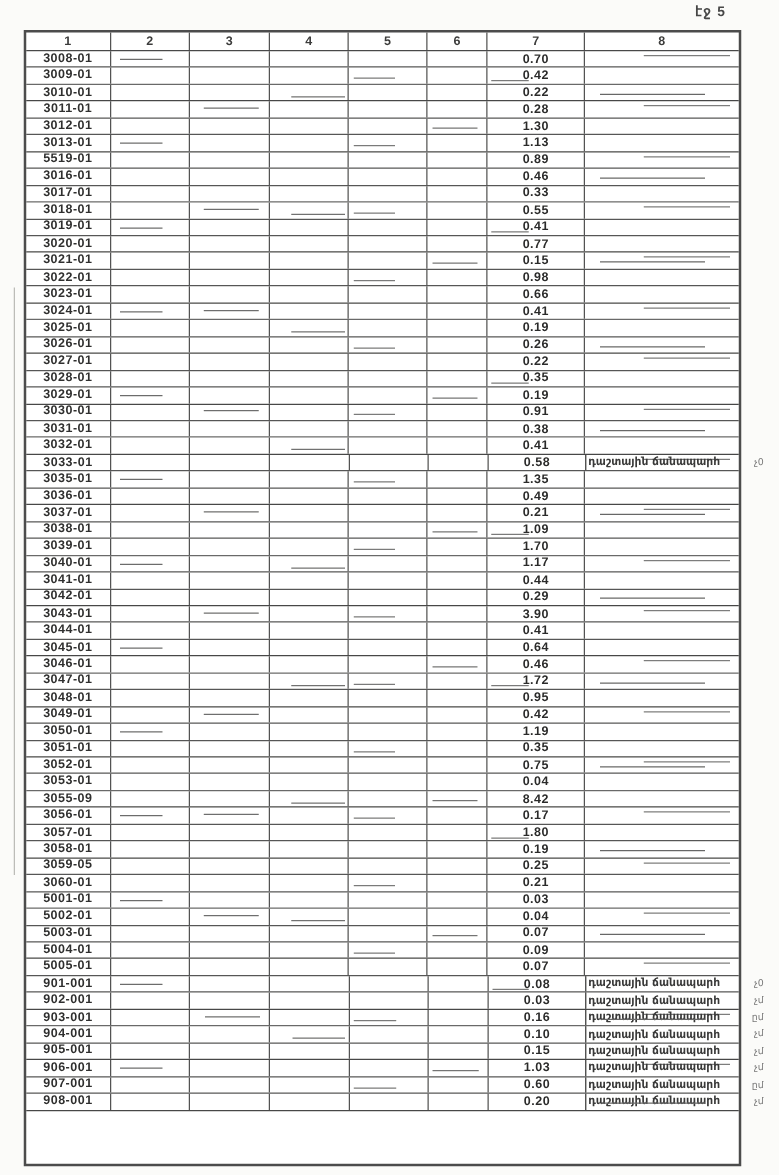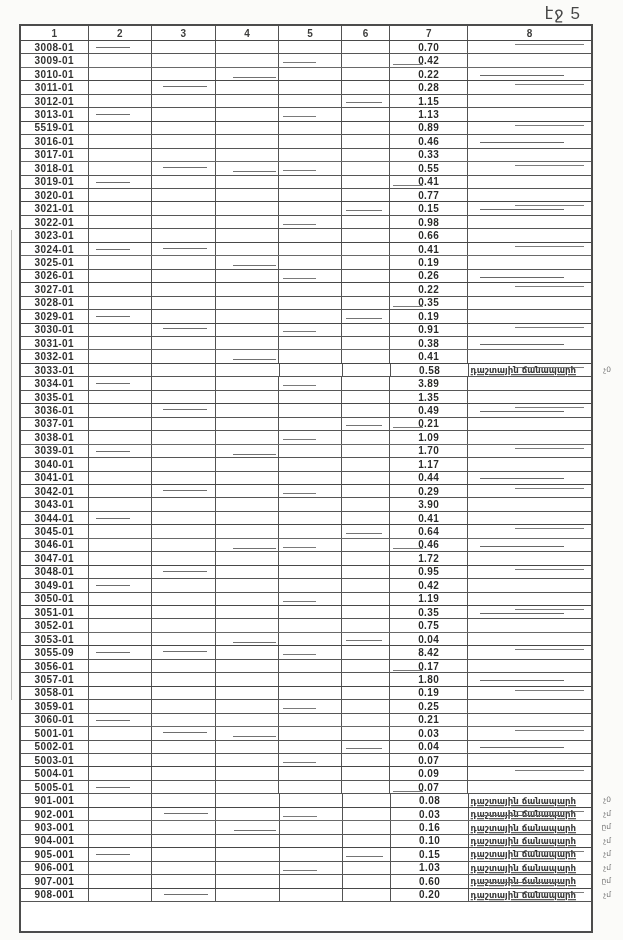--- a/index.html
+++ b/index.html
@@ -8,21 +8,21 @@
     background:#fbfbf9;
     font-family:"Liberation Sans", sans-serif;
   }
   .scan{
     position:absolute;inset:0;
     filter:blur(0.3px) contrast(1.05);
     color:#3a3a3a;
   }
   .page-label{
     position:absolute;top:3px;right:42px;
-    font-size:17px;font-weight:400;color:#4a4a4a;letter-spacing:1px;text-align:center;
+    font-size:11px;font-weight:700;color:#4a4a4a;letter-spacing:1px;text-align:center;
   }
   .tbl{
     position:absolute;left:19px;top:24px;width:574px;height:909px;
     border:2px solid #4e4e4e;
     box-sizing:border-box;
     background:
       linear-gradient(#fdfdfb,#fdfdfb);
   }
   .hr, .r{
     display:flex;box-sizing:border-box;position:relative;
@@ -53,21 +53,21 @@
   .val{
     font-size:10px;font-weight:700;letter-spacing:.4px;color:#2f2f2f;
     white-space:nowrap;
   }
   .notetext{
     font-family:"DejaVu Sans", sans-serif;
     font-size:8.6px;font-weight:600;color:#3c3c3c;
     white-space:nowrap;transform:scaleY(1.05);
     padding-left:2px;
   }
-  .r .c8.hasnote{justify-content:flex-start;border-left:1.3px solid #555;margin-left:-1.3px;text-decoration:underline;}
+  .r .c8.hasnote{justify-content:flex-start;border-left:1.3px solid #555;margin-left:-1.3px;}
   .mark{
     position:absolute;right:-20px;top:1px;
     font-family:"DejaVu Sans", sans-serif;
     font-size:7.5px;color:#7a7a7a;white-space:nowrap;margin-left:24px;
   }
   
   .r:nth-child(5n+1) .c2::after{content:"";position:absolute;left:12%;right:34%;top:48%;border-top:1.4px solid #6d6d6d;}
   .r:nth-child(7n+3) .c4::after{content:"";position:absolute;left:28%;right:4%;top:72%;border-top:1.3px solid #727272;}
   .r:nth-child(4n+2) .c5::after{content:"";position:absolute;left:6%;right:40%;top:64%;border-top:1.2px solid #7a7a7a;}
   .r:nth-child(6n+4) .c3::after{content:"";position:absolute;left:18%;right:12%;top:40%;border-top:1.3px solid #6f6f6f;}
@@ -160,21 +160,21 @@
         <div class="r">
           <span class="cell c1">
             <span class="code">3012-01</span>
           </span>
           <span class="cell c2"></span>
           <span class="cell c3"></span>
           <span class="cell c4"></span>
           <span class="cell c5"></span>
           <span class="cell c6"></span>
           <span class="cell c7">
-            <span class="val">1.15</span>
+            <span class="val">1.30</span>
           </span>
           <span class="cell c8"></span>
         </div>
         <div class="r">
           <span class="cell c1">
             <span class="code">3013-01</span>
           </span>
           <span class="cell c2"></span>
           <span class="cell c3"></span>
           <span class="cell c4"></span>
@@ -449,34 +449,20 @@
           <span class="cell c7">
             <span class="val">0.58</span>
           </span>
           <span class="cell c8 hasnote">
             <span class="notetext">դաշտային ճանապարհ</span>
           </span>
           <span class="mark">չ0</span>
         </div>
         <div class="r">
           <span class="cell c1">
-            <span class="code">3034-01</span>
-          </span>
-          <span class="cell c2"></span>
-          <span class="cell c3"></span>
-          <span class="cell c4"></span>
-          <span class="cell c5"></span>
-          <span class="cell c6"></span>
-          <span class="cell c7">
-            <span class="val">3.89</span>
-          </span>
-          <span class="cell c8"></span>
-        </div>
-        <div class="r">
-          <span class="cell c1">
             <span class="code">3035-01</span>
           </span>
           <span class="cell c2"></span>
           <span class="cell c3"></span>
           <span class="cell c4"></span>
           <span class="cell c5"></span>
           <span class="cell c6"></span>
           <span class="cell c7">
             <span class="val">1.35</span>
           </span>
@@ -785,21 +771,21 @@
           <span class="cell c4"></span>
           <span class="cell c5"></span>
           <span class="cell c6"></span>
           <span class="cell c7">
             <span class="val">0.19</span>
           </span>
           <span class="cell c8"></span>
         </div>
         <div class="r">
           <span class="cell c1">
-            <span class="code">3059-01</span>
+            <span class="code">3059-05</span>
           </span>
           <span class="cell c2"></span>
           <span class="cell c3"></span>
           <span class="cell c4"></span>
           <span class="cell c5"></span>
           <span class="cell c6"></span>
           <span class="cell c7">
             <span class="val">0.25</span>
           </span>
           <span class="cell c8"></span>

